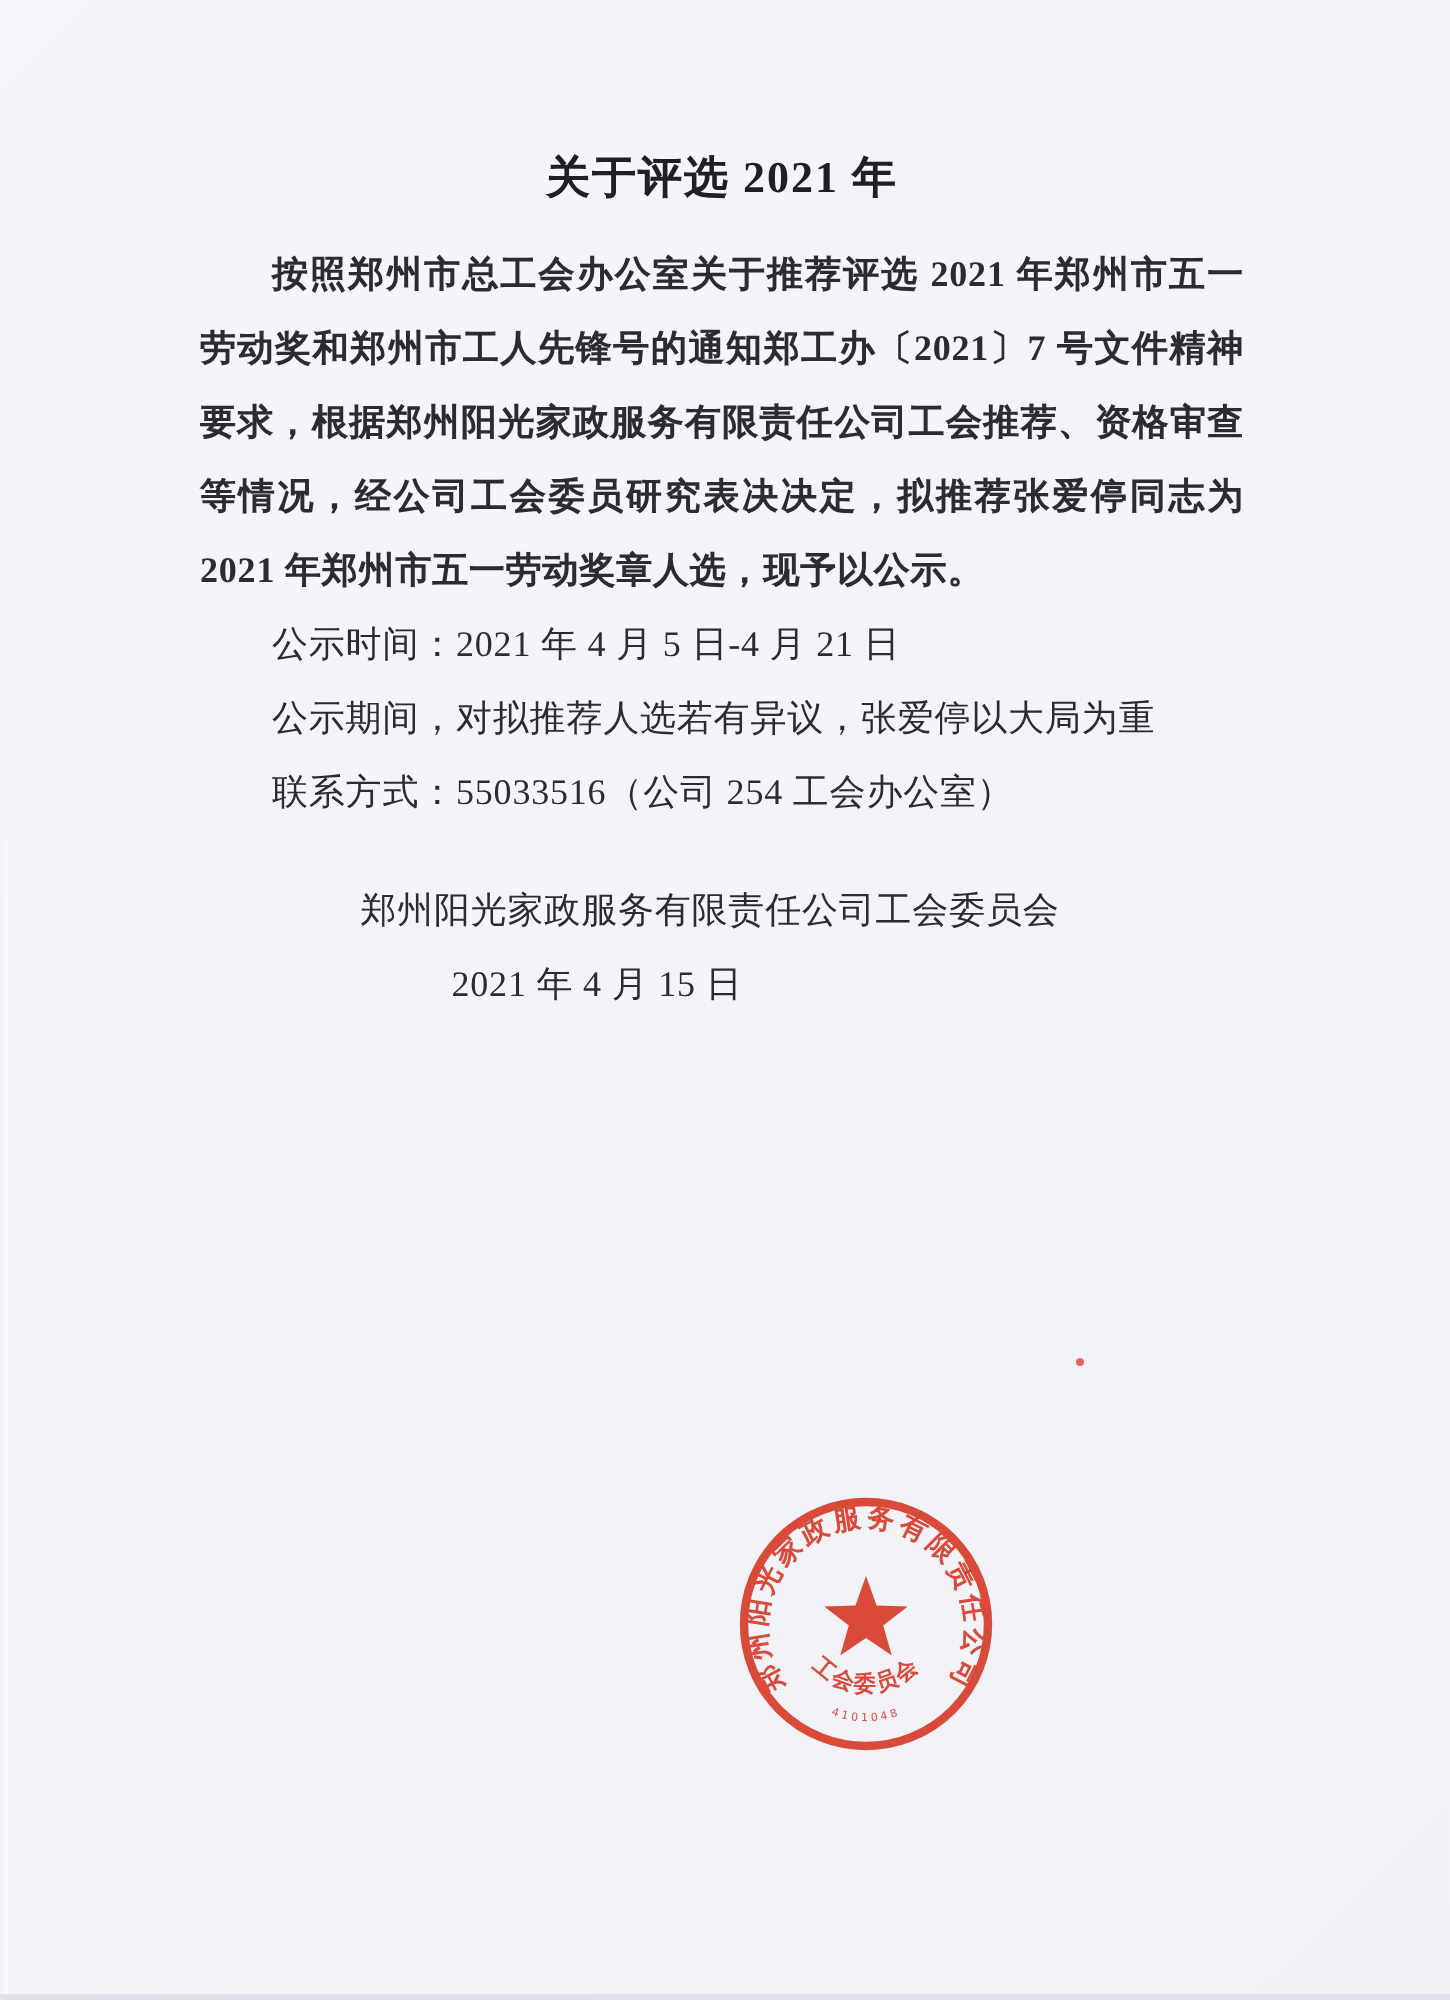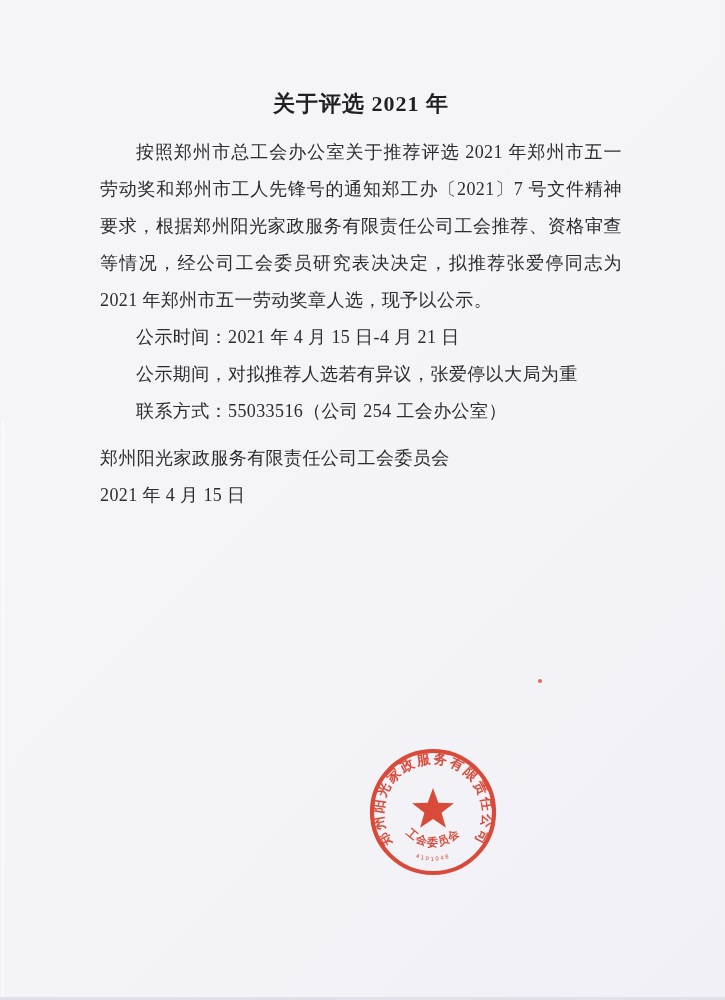--- a/index.html
+++ b/index.html
@@ -21,61 +21,62 @@
     position: absolute; left: 2px; top: 420px; width: 2px; height: 580px;
     background: #fbfbfe; opacity: .9;
   }
   .edge-bottom {
     position: absolute; left: 0; bottom: 0; width: 100%; height: 3px;
     background: #e0e0e8;
   }
   .doc {
     position: absolute;
     left: 100px;
-    top: 83px;
+    top: 68px;
     width: 522px;
   }
   .title {
     text-align: center;
     font-weight: bold;
     font-size: 22px;
     line-height: 41px;
     letter-spacing: 1px;
     color: #1f1f24;
   }
   .body-text {
     margin-top: 10px;
+    font-weight: bold;
   }
   .body-text p {
     font-size: 18px;
     line-height: 37px;
     text-align: justify;
     text-indent: 2em;
     letter-spacing: 0.4px;
     color: #2b2b30;
   }
   .notice p {
     font-size: 18px;
     line-height: 37px;
     text-indent: 2em;
     letter-spacing: 0.4px;
     color: #2b2b30;
   }
   .signature {
-    margin-top: 10px;
+    margin-top: 22px;
     font-size: 18px;
     line-height: 37px;
-    text-align: left;
+    text-align: center;
     padding-right: 12px;
     letter-spacing: 0.4px;
   }
   .sig-date {
     font-size: 18px;
     line-height: 37px;
-    text-align: left;
+    text-align: center;
     padding-right: 125px;
     letter-spacing: 0.4px;
   }
   .seal {
     position: absolute;
     left: 368px;
     top: 747px;
     width: 130px;
     height: 130px;
     opacity: 0.88;
@@ -102,21 +103,21 @@
 
   <div class="doc">
 
     <div class="title">关于评选 2021 年</div>
 
     <div class="body-text">
       <p>按照郑州市总工会办公室关于推荐评选 2021 年郑州市五一劳动奖和郑州市工人先锋号的通知郑工办〔2021〕7 号文件精神要求，根据郑州阳光家政服务有限责任公司工会推荐、资格审查等情况，经公司工会委员研究表决决定，拟推荐张爱停同志为 2021 年郑州市五一劳动奖章人选，现予以公示。</p>
     </div>
 
     <div class="notice">
-      <p>公示时间：2021 年 4 月 15 日-4 月 21 日</p>
+      <p>公示时间：2021 年 4 月 5 日-4 月 21 日</p>
       <p>公示期间，对拟推荐人选若有异议，张爱停以大局为重</p>
       <p>联系方式：55033516（公司 254 工会办公室）</p>
     </div>
 
     <div class="signature">郑州阳光家政服务有限责任公司工会委员会</div>
     <div class="sig-date">2021 年 4 月 15 日</div>
 
   </div>
 
   <div class="ink-dot" style="background:#e2351f;"></div>

